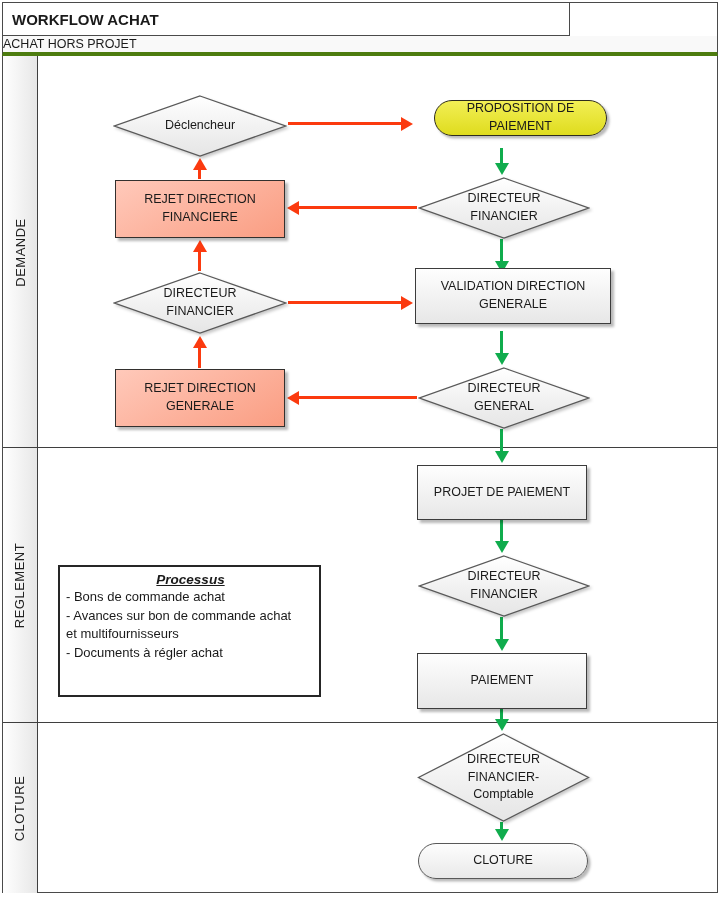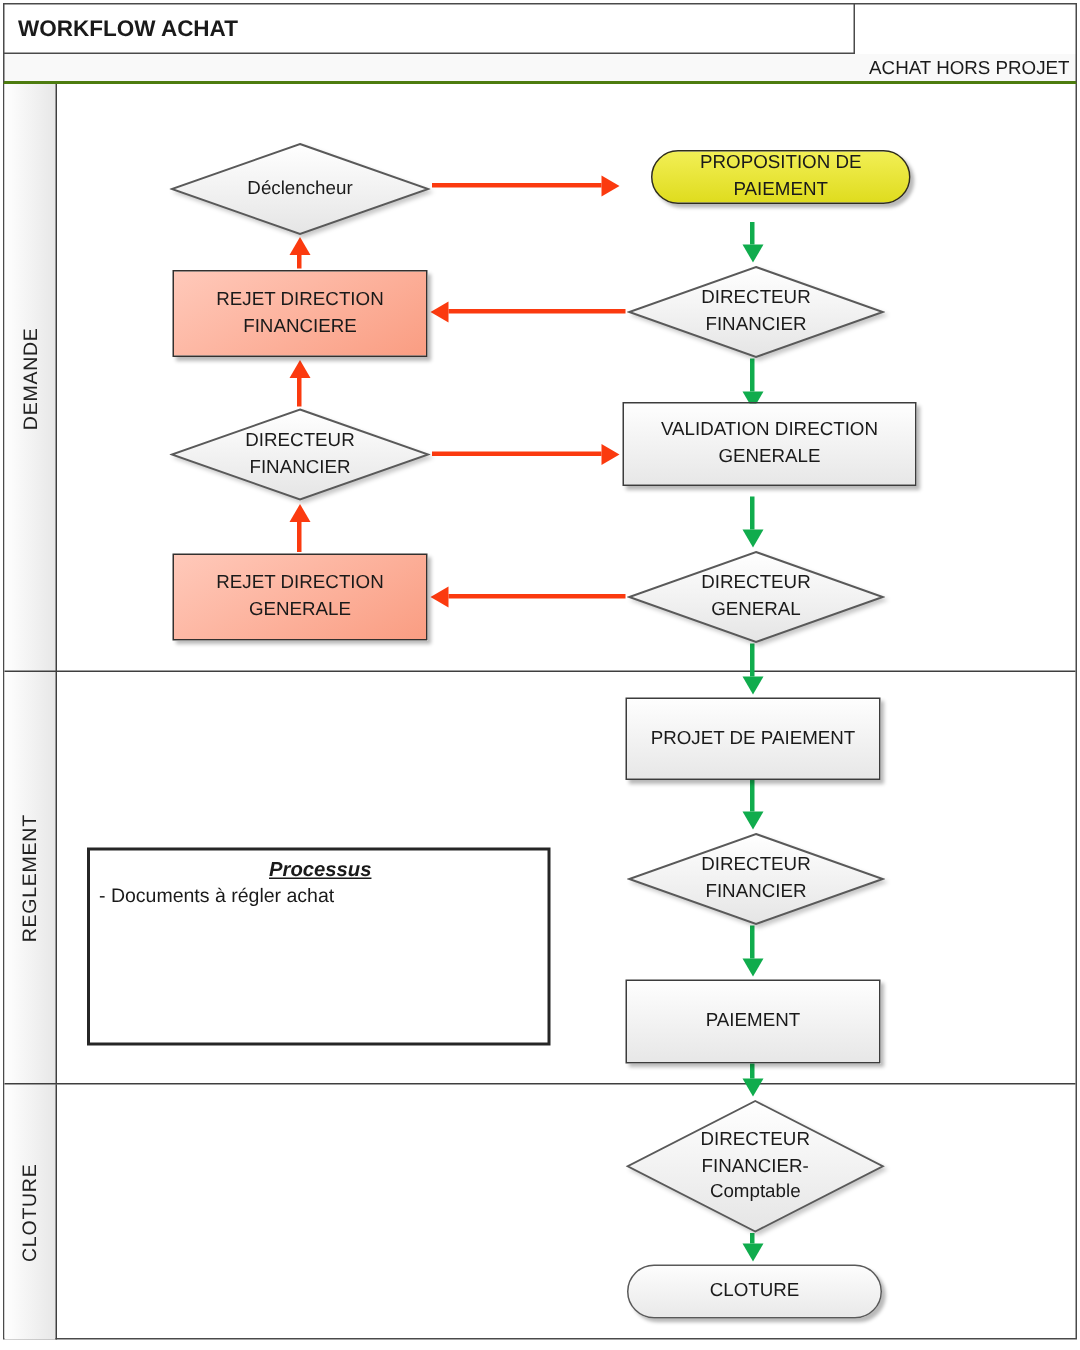--- a/index.html
+++ b/index.html
@@ -6,22 +6,22 @@
   body{
     width:720px;height:900px;position:relative;background:#ffffff;
     font-family:"Liberation Sans",sans-serif;color:#1a1a1a;overflow:hidden;
   }
   .abs{position:absolute;}
   
   .sheet-border{left:2px;top:2px;width:716px;height:891px;border:1px solid #4a4a4a;box-sizing:border-box;}
   .row-title{left:2px;top:2px;width:568px;height:34px;box-sizing:border-box;border:1px solid #4a4a4a;
     display:flex;align-items:center;padding-left:9px;font-size:15px;font-weight:bold;background:#ffffff;}
   .row-subtitle{left:2px;top:36px;width:716px;height:20px;box-sizing:border-box;
-    border-left:1px solid #4a4a4a;border-right:1px solid #4a4a4a;border-bottom:2px solid #4d7c0f;
-    display:flex;align-items:center;justify-content:flex-end;padding-right:4px;font-size:12.5px;background:#f9f9f9;}
+    border-left:1px solid #4a4a4a;border-right:1px solid #4a4a4a;border-bottom:4px solid #4d7c0f;
+    display:flex;align-items:center;justify-content:flex-start;padding-right:4px;font-size:12.5px;background:#f9f9f9;}
   
   .lane-cell{left:3px;width:35px;box-sizing:border-box;border-right:1px solid #3f3f3f;
     background:linear-gradient(to right,#ffffff,#e7e7e7);
     display:flex;align-items:center;justify-content:center;}
   .lane-cell span{transform:rotate(-90deg);white-space:nowrap;font-size:13px;letter-spacing:.5px;color:#222;}
   .lane-demande{top:56px;height:392px;}
   .lane-reglement{top:448px;height:275px;}
   .lane-cloture{top:723px;height:170px;}
   .divider{left:3px;width:714px;height:1px;background:#3f3f3f;z-index:0;}
   
@@ -30,21 +30,21 @@
   .lbl{font-size:12.5px;line-height:1.42;white-space:pre-line;position:relative;z-index:1;}
   .rect{border:1.4px solid #3c3c3c;background:linear-gradient(#fefefe,#e7e7e7);
     box-shadow:2.5px 2.5px 2.5px rgba(0,0,0,.28);}
   .rect.salmon{background:linear-gradient(150deg,#ffc9ba,#fa9d82);border-color:#33302e;}
   .stadium{border:1.6px solid #2e2c1d;border-radius:24px;background:linear-gradient(#f2ef55,#dfdc1e);
     box-shadow:2.5px 2.5px 2.5px rgba(0,0,0,.28);}
   .stadium.gray{border:1.3px solid #595959;border-radius:19px;background:linear-gradient(#fdfdfd,#e9e9e9);}
   .dsvg{position:absolute;left:0;top:0;filter:drop-shadow(2px 2px 1.5px rgba(0,0,0,.22));}
   .dsvg polygon{fill:url(#gShape);stroke:#595959;stroke-width:1.3px;}
   
-  .note{left:58px;top:565px;width:309px;height:132px;box-sizing:border-box;border:2px solid #262626;
+  .note{left:58px;top:565px;width:263px;height:132px;box-sizing:border-box;border:2px solid #262626;
     background:#ffffff;z-index:2;padding:5px 4px 0 6px;font-size:13px;}
   .note-title{text-align:center;font-weight:bold;font-style:italic;text-decoration:underline;font-size:13.5px;margin-bottom:1px;}
   .note-item{white-space:pre-line;line-height:1.44;}
   
   .arr{position:absolute;z-index:1;}
   .arr.red{--c:#fb3a0f;}
   .arr.green{--c:#10ac4d;}
   .arr.h{height:3px;background:var(--c);}
   .arr.v{width:3px;background:var(--c);}
   .arr::after{content:"";position:absolute;width:0;height:0;}
@@ -151,20 +151,23 @@
   <span class="lbl">DIRECTEUR
 FINANCIER</span>
 </div>
 
 <div class="node rect" style="left:417px;top:653px;width:170px;height:56px">
   <span class="lbl">PAIEMENT</span>
 </div>
 
 <div class="abs note">
   <div class="note-title">Processus</div>
+  <div class="note-item">- Bons de commande achat</div>
+  <div class="note-item">- Avances sur bon de commande achat
+et multifournisseurs</div>
   <div class="note-item">- Documents à régler achat</div>
 </div>
 
 <div class="node" style="left:417px;top:733px;width:173px;height:89px">
   <svg class="dsvg" width="173" height="89">
     <polygon points="86.5,1 171.5,44.5 86.5,88 1.5,44.5"></polygon>
   </svg>
   <span class="lbl">DIRECTEUR
 FINANCIER-
 Comptable</span>

